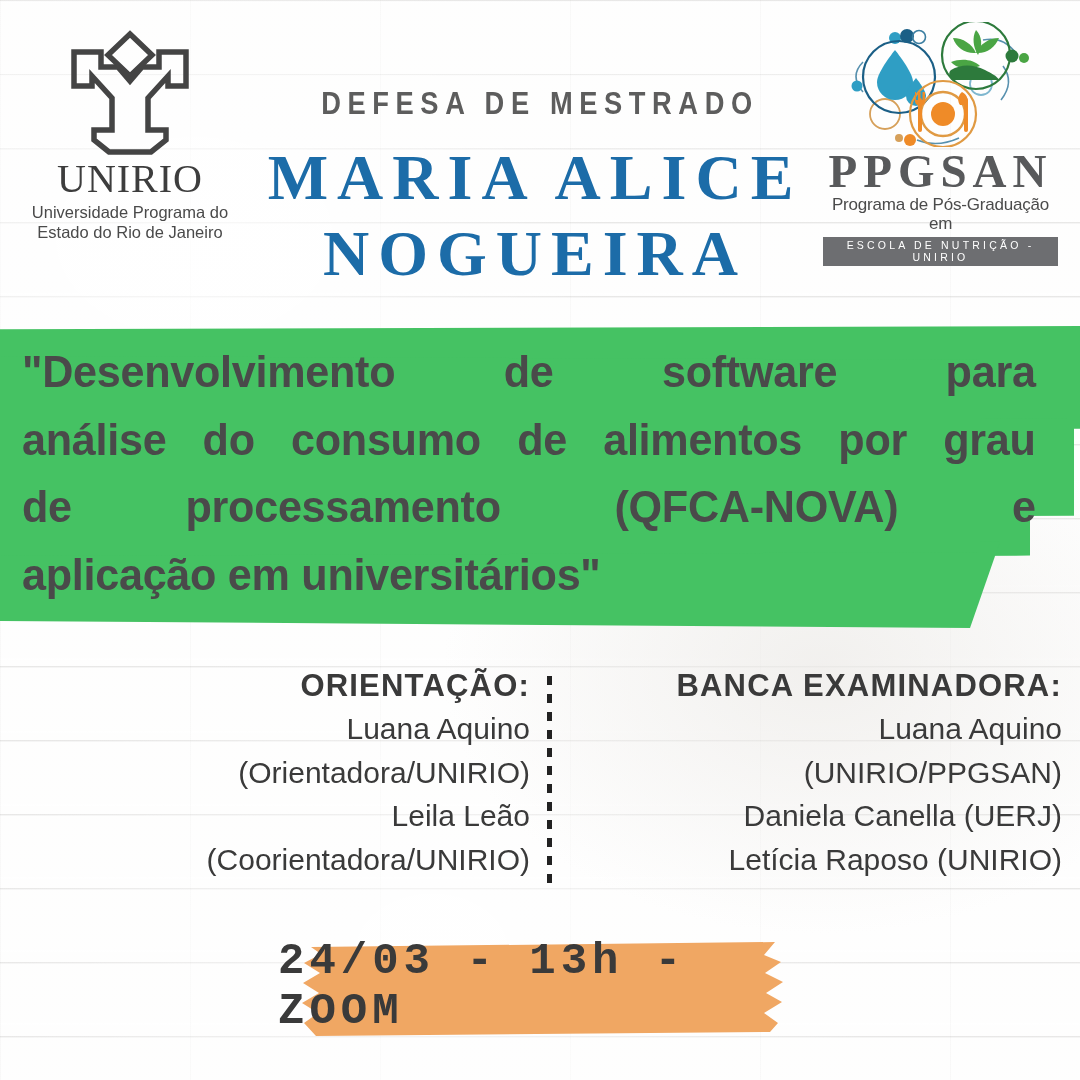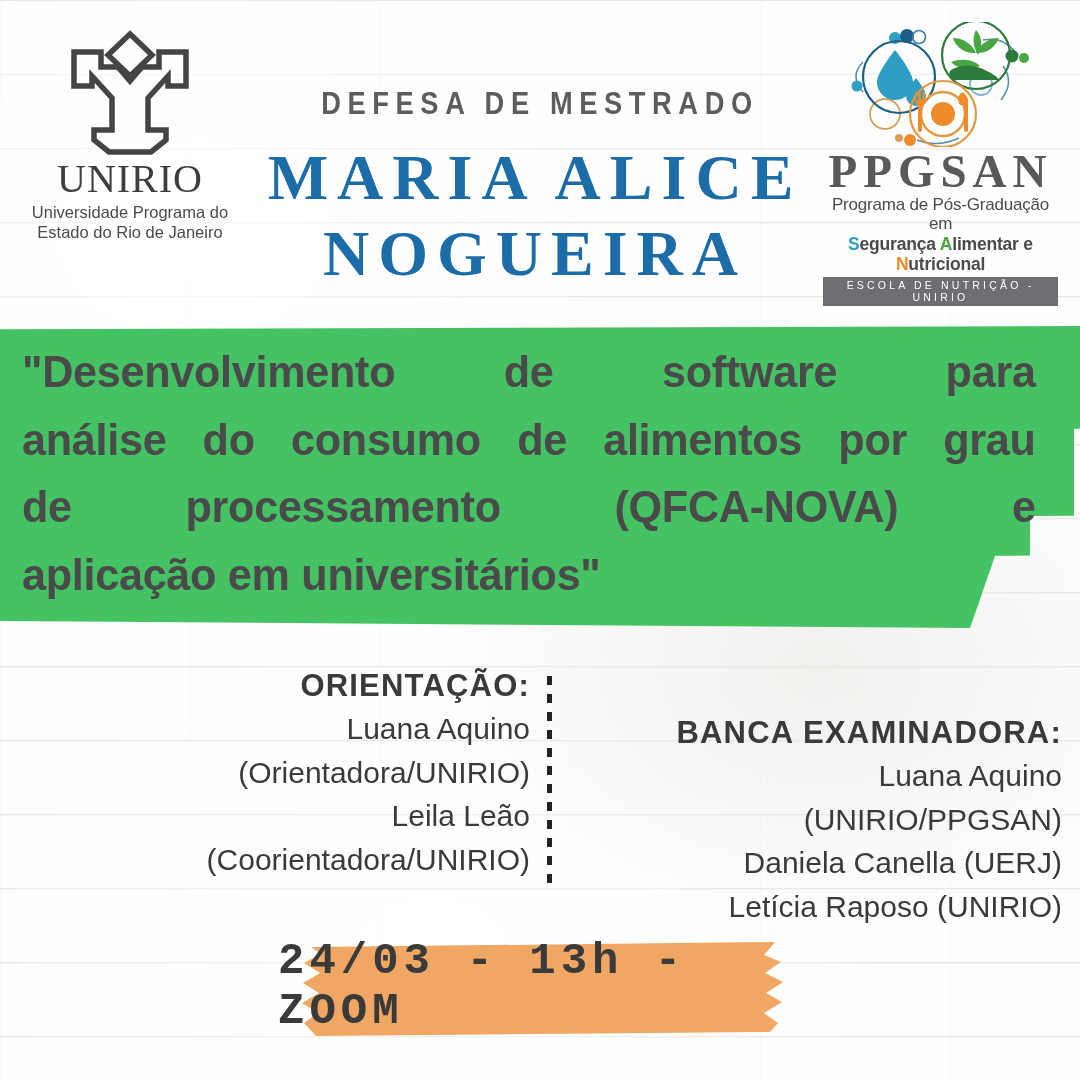--- a/index.html
+++ b/index.html
@@ -93,21 +93,21 @@
     transform:scaleX(.97);transform-origin:left top;
   }
   #title-text span{display:block;}
   #title-text .just{text-align-last:justify;}
   #title-text .last{text-align-last:left;}
 
   
   #committee{position:absolute;left:0;top:668px;width:1080px;height:240px;}
   .col{position:absolute;top:0;text-align:right;color:#3a3a3a;}
   .col-left{left:30px;width:500px;}
-  .col-right{left:552px;width:510px;margin-top:47px;}
+  .col-right{left:552px;width:510px;}
   .col-head{font-size:31px;font-weight:bold;letter-spacing:1.2px;margin-bottom:3px;}
   .col-line{font-size:30px;font-weight:normal;line-height:1.45;}
   #divider{
     position:absolute;left:547px;top:676px;width:5px;height:212px;
     background-image:linear-gradient(180deg,#222 0 9px, rgba(0,0,0,0) 9px 18px);
     background-size:5px 18px;
   }
 
   
   #orange-banner{position:absolute;left:278px;top:935px;width:535px;height:105px;}
@@ -186,21 +186,20 @@
         <g fill="#ef8b28">
           <rect x="85" y="76" width="4" height="34" rx="2"></rect>
           <path d="M82 70 v9 a5 5 0 0 0 10 0 v-9 h-2.5 v8 h-2 v-8 h-2.5 v8 h-2 v-8 Z"></path>
           <rect x="131" y="76" width="4" height="34" rx="2"></rect>
           <path d="M129 70 c-4 3 -5 9 -2 13 h6 c3 -4 2 -10 -4 -13 Z"></path>
         </g>
       </svg>
     </span>
     <div class="ppgsan-word">PPGSAN</div>
     <div class="ppgsan-l1">Programa de Pós-Graduação em</div>
-    <div class="ppgsan-l2"><span class="s">S</span><span>egurança </span><span class="a">A</span><span>limentar e </span><span class="n">N</span><span>utricional</span></div>
     <div class="ppgsan-bar">ESCOLA DE NUTRIÇÃO - UNIRIO</div>
   </div>
 
   <div id="defesa">DEFESA DE MESTRADO</div>
   <div id="student-name">
     <span>MARIA ALICE</span><br>
     <span>NOGUEIRA</span>
   </div>
 
   <div id="green-banner">

